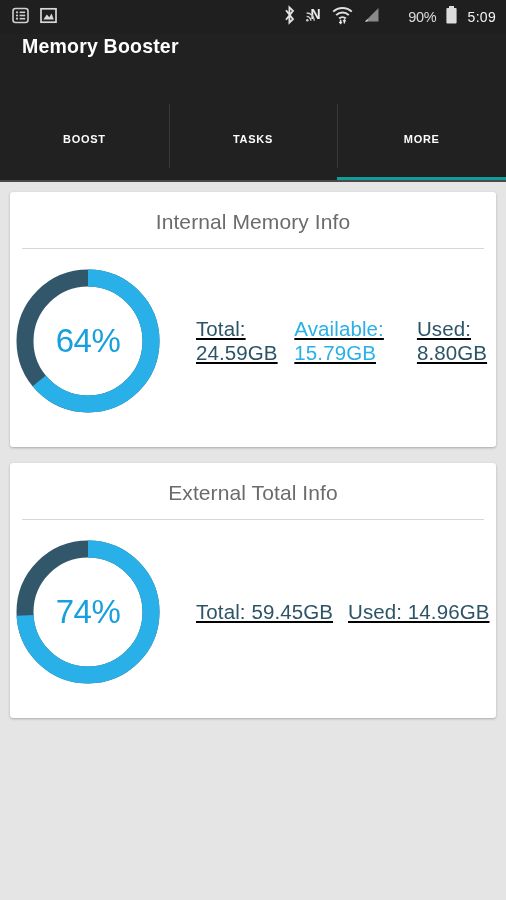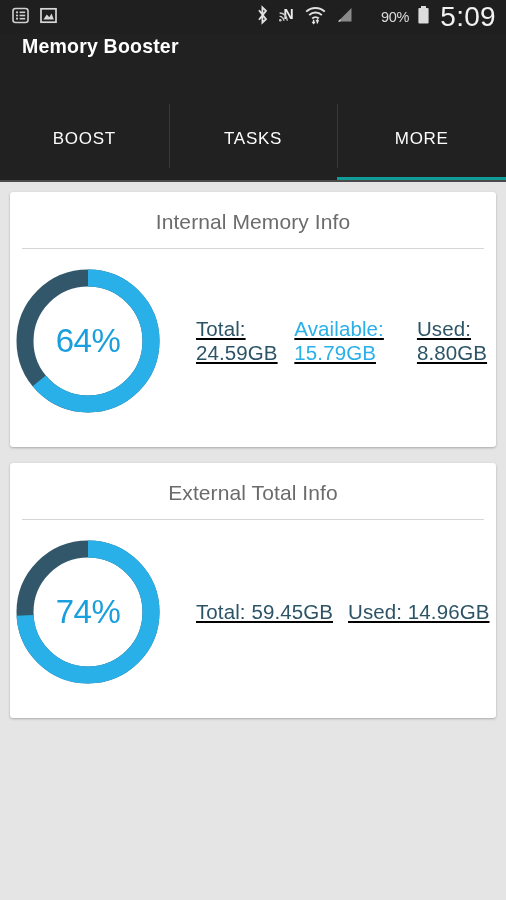--- a/index.html
+++ b/index.html
@@ -15,21 +15,21 @@
   .statusbar{
     height:34px; background:#1f1f1f;
     display:flex; align-items:center;
     padding:0 10px 0 12px;
     color:#e8e8e8;
   }
   .sb-left{ display:flex; align-items:center; gap:11px; }
   .sb-right{ margin-left:auto; display:flex; align-items:center; gap:8px; }
   .sb-icon{ display:block; }
   .batt-pct{ font-size:14.5px; color:#dcdcdc; letter-spacing:-.2px;margin-left:20px; }
-  .clock{ font-size:28px; color:#f2f2f2; letter-spacing:.3px; margin-left:2px; font-weight:400; }
+  .clock{ font-size:14px; color:#f2f2f2; letter-spacing:.3px; margin-left:2px; font-weight:400; }
 
   
   .titlebar{
     height:62px; background:#212121;
     display:flex; align-items:flex-start;
     padding-left:22px;
   }
   .app-title{
     color:#fff; font-size:21px; font-weight:bold;
     font-family:"Liberation Sans Narrow","Liberation Sans",sans-serif;
@@ -44,21 +44,21 @@
   }
   .tab{
     flex:1; display:flex; align-items:center; justify-content:center;
     position:relative; cursor:pointer;
   }
   .tab + .tab::before{
     content:""; position:absolute; left:0; top:8px; bottom:14px;
     width:1px; background:#383838;
   }
   .tab-label{
-    color:#fcfcfc; font-size:17px; font-weight:normal; letter-spacing:.7px;
+    color:#fcfcfc; font-size:11px; font-weight:bold; letter-spacing:.7px;
   }
   .tab.active .tab-underline{
     position:absolute; left:0; right:0; bottom:0; height:5px;
     background:#119c97;
   }
   .tabs::after{
     content:""; position:absolute; left:0; right:0; bottom:0;
     height:2px; background:#4a4a4a;
   }
 

